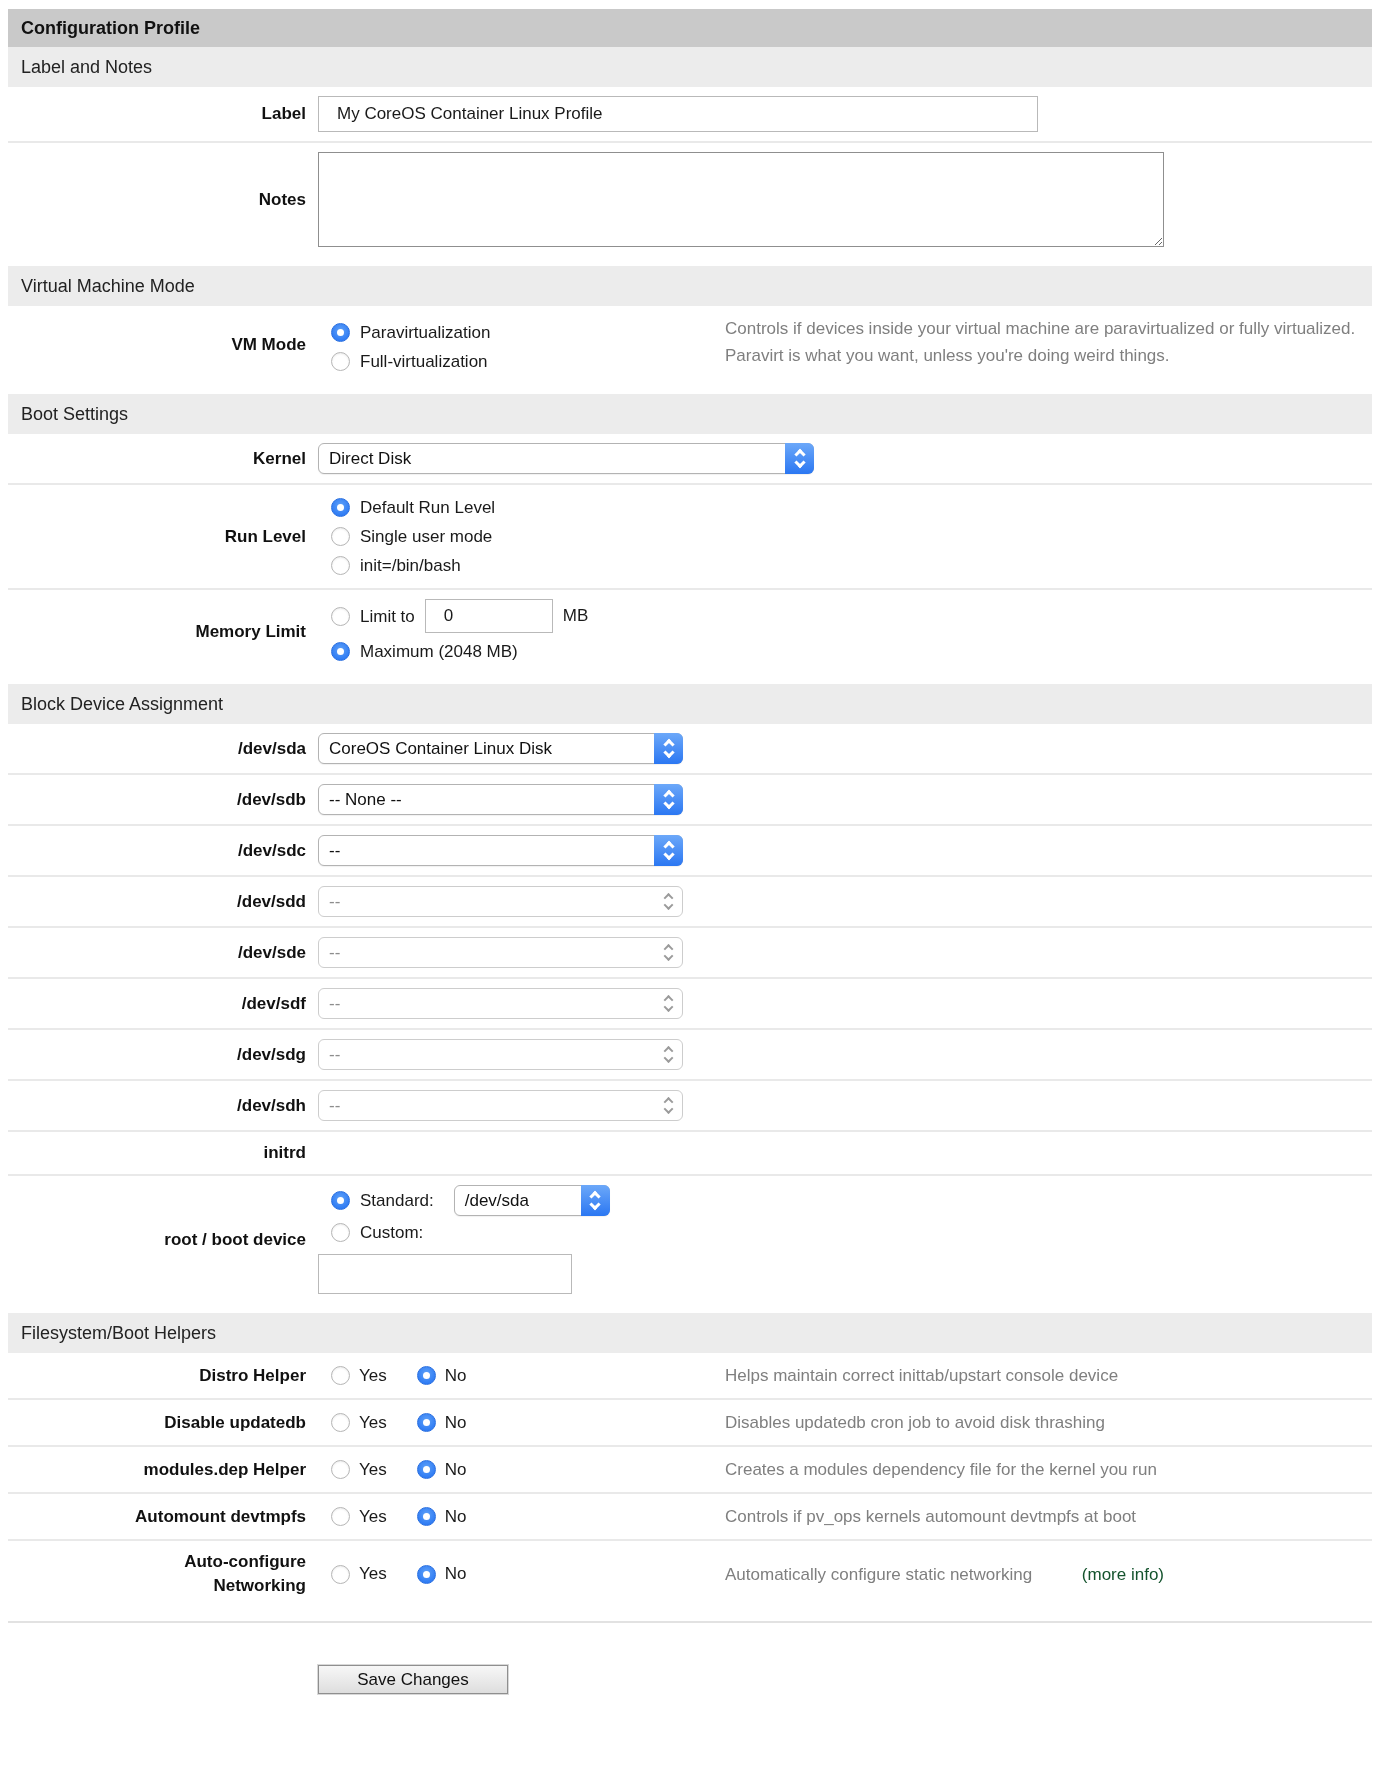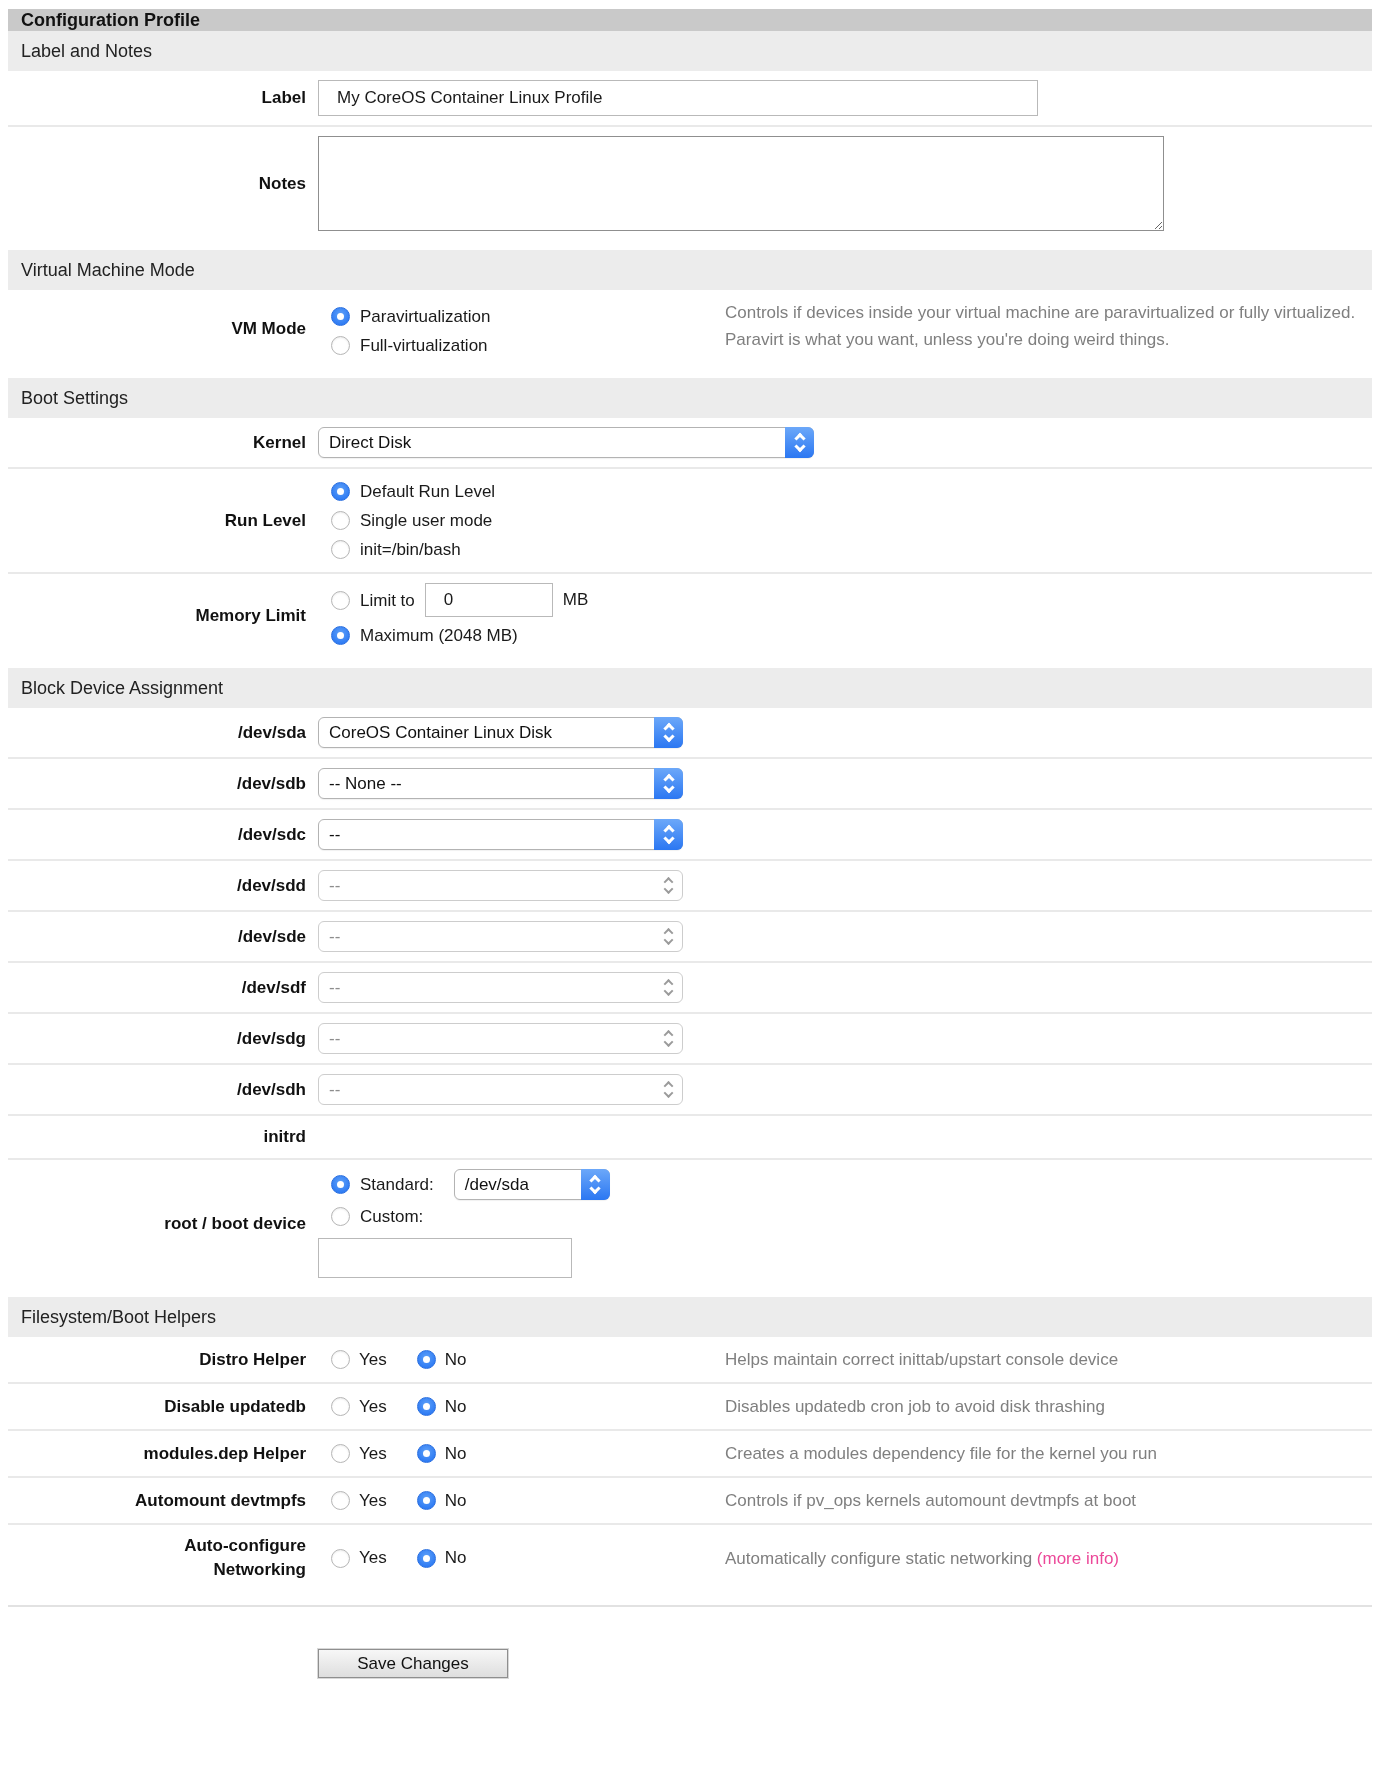--- a/index.html
+++ b/index.html
@@ -6,41 +6,41 @@
   html,body { margin:0; padding:0; background:#fff; }
   body {
     width:1388px; height:1775px;
     padding:9px 8px 0 8px;
     font-family:"Liberation Sans","DejaVu Sans",sans-serif;
     font-size:17px; color:#1a1a1a;
   }
   .wrap { width:1364px; }
 
   .titlebar {
-    background:#c9c9c9; height:22px; display:flex; align-items:center;
+    background:#c9c9c9; height:38px; display:flex; align-items:center;
     padding:0 13px; font-weight:bold; font-size:18px; color:#111;
   }
   .band {
     background:#ececec; height:40px; display:flex; align-items:center;
     padding:16px 13px; font-size:18px; color:#222; margin-top:10px;
   }
   .band.first { margin-top:0; }
 
   .rows .frow + .frow { border-top:2px solid #e9e9e9; }
   .frow { display:flex; align-items:center; padding:9px 0; }
   .flabel {
     width:298px; margin-right:12px; flex-shrink:0;
     text-align:right; font-weight:bold; color:#111; line-height:24px;
   }
   .flabel .narrow { display:inline-block; max-width:205px;text-align:right; }
   .fcontrols { flex:1; display:flex; align-items:flex-start; }
   .fcontrols.center { align-items:center; }
   .controls-col { width:407px; flex-shrink:0; }
   .help { flex:1; color:#7f7f7f; line-height:27px; padding-right:10px; }
-  .help .lnk { color:#ec4899; cursor:pointer; }
+  .help .lnk { color:#14532d; cursor:pointer;margin-left:45px; }
 
   
   .tinput {
     border:1px solid #b9b9b9; background:#fff; height:36px;
     font-family:inherit; font-size:17px; padding:0 18px; color:#1a1a1a;
   }
   .label-input { width:720px; }
   .mem-input { width:128px; height:34px; }
   .custom-input { width:254px; height:40px; margin-top:5px; }
   textarea.notes {

